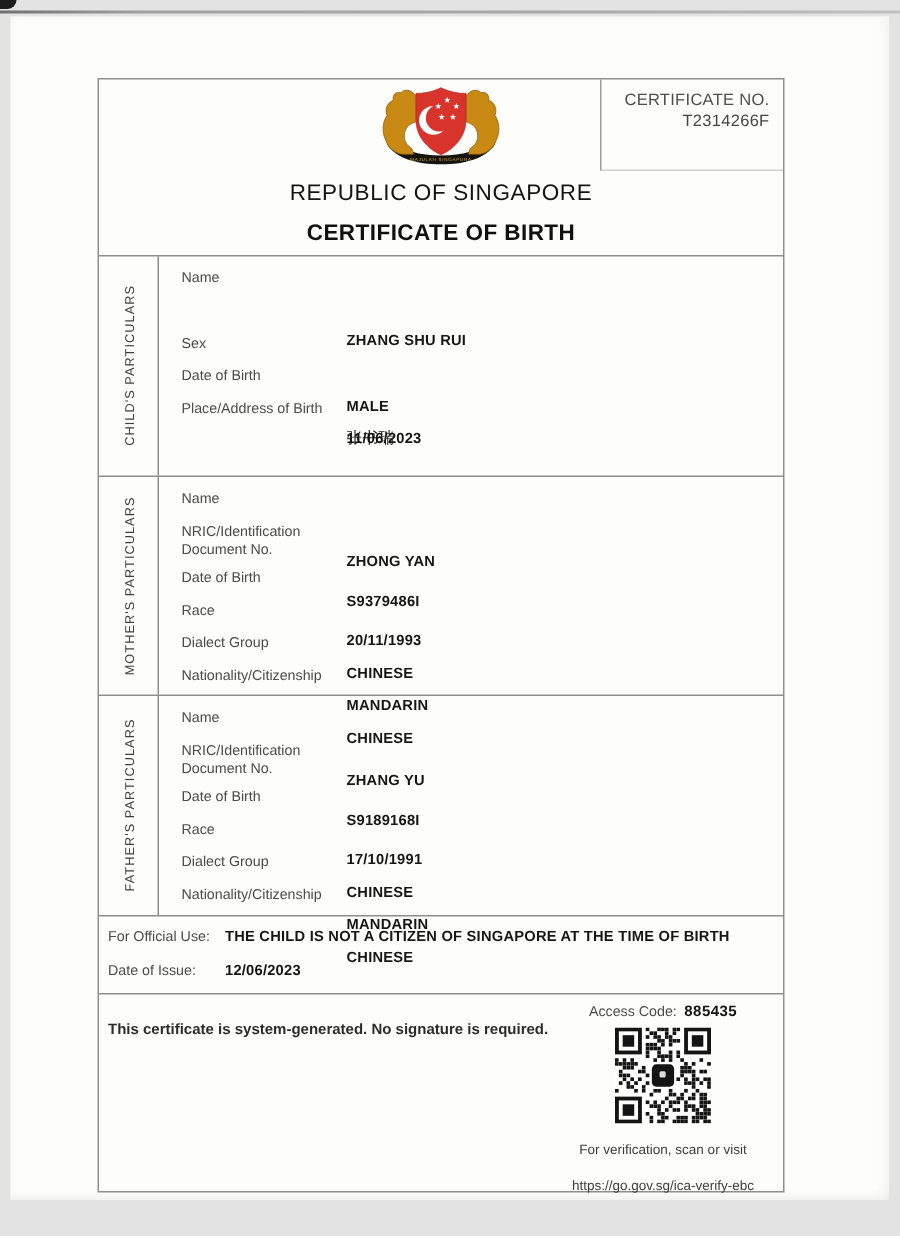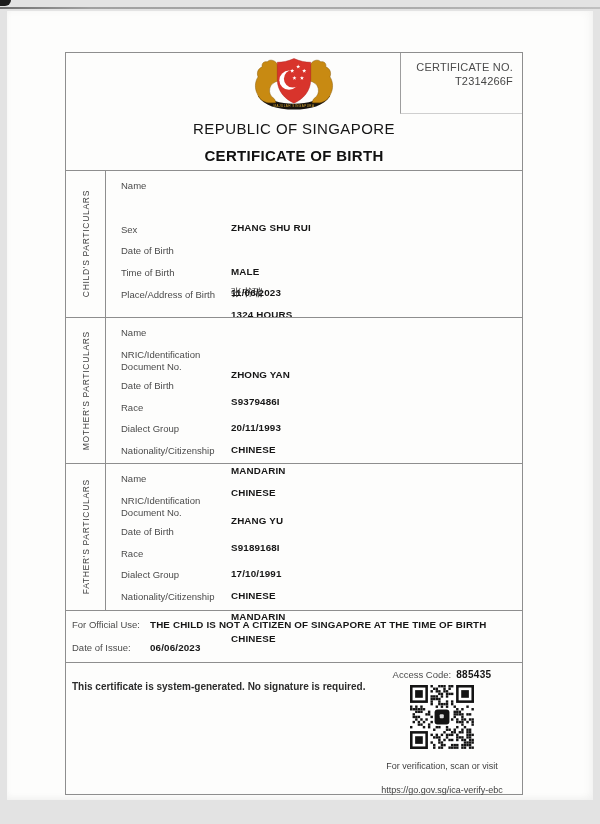--- a/index.html
+++ b/index.html
@@ -149,24 +149,20 @@
       </div>
       <div class="prow">
         <div class="flabel">Sex</div>
         <div class="fvalue">MALE</div>
       </div>
       <div class="prow">
         <div class="flabel">Date of Birth</div>
         <div class="fvalue">11/06/2023</div>
       </div>
       <div class="prow">
-        <div class="flabel">Time of Birth</div>
-        <div class="fvalue">1324 HOURS</div>
-      </div>
-      <div class="prow">
         <div class="flabel">Place/Address of Birth</div>
       </div>
     </div>
   </div>
 
   <div class="sec sec-mother psec">
     <div class="sec-label-col">
       <span>MOTHER'S PARTICULARS</span>
     </div>
     <div class="sec-fields">
@@ -229,21 +225,21 @@
     </div>
   </div>
 
   <div class="sec sec-official">
     <div class="orow">
       <div class="olabel">For Official Use:</div>
       <div class="ovalue">THE CHILD IS NOT A CITIZEN OF SINGAPORE AT THE TIME OF BIRTH</div>
     </div>
     <div class="orow">
       <div class="olabel">Date of Issue:</div>
-      <div class="ovalue">06/06/2023</div>
+      <div class="ovalue">12/06/2023</div>
     </div>
   </div>
 
   <div class="sec sec-note">
     <div class="note-text">This certificate is system-generated. No signature is required.</div>
 
     <div class="verify-block">
       <div class="access-line">
         <span>Access Code:</span><b>885435</b>
       </div>

